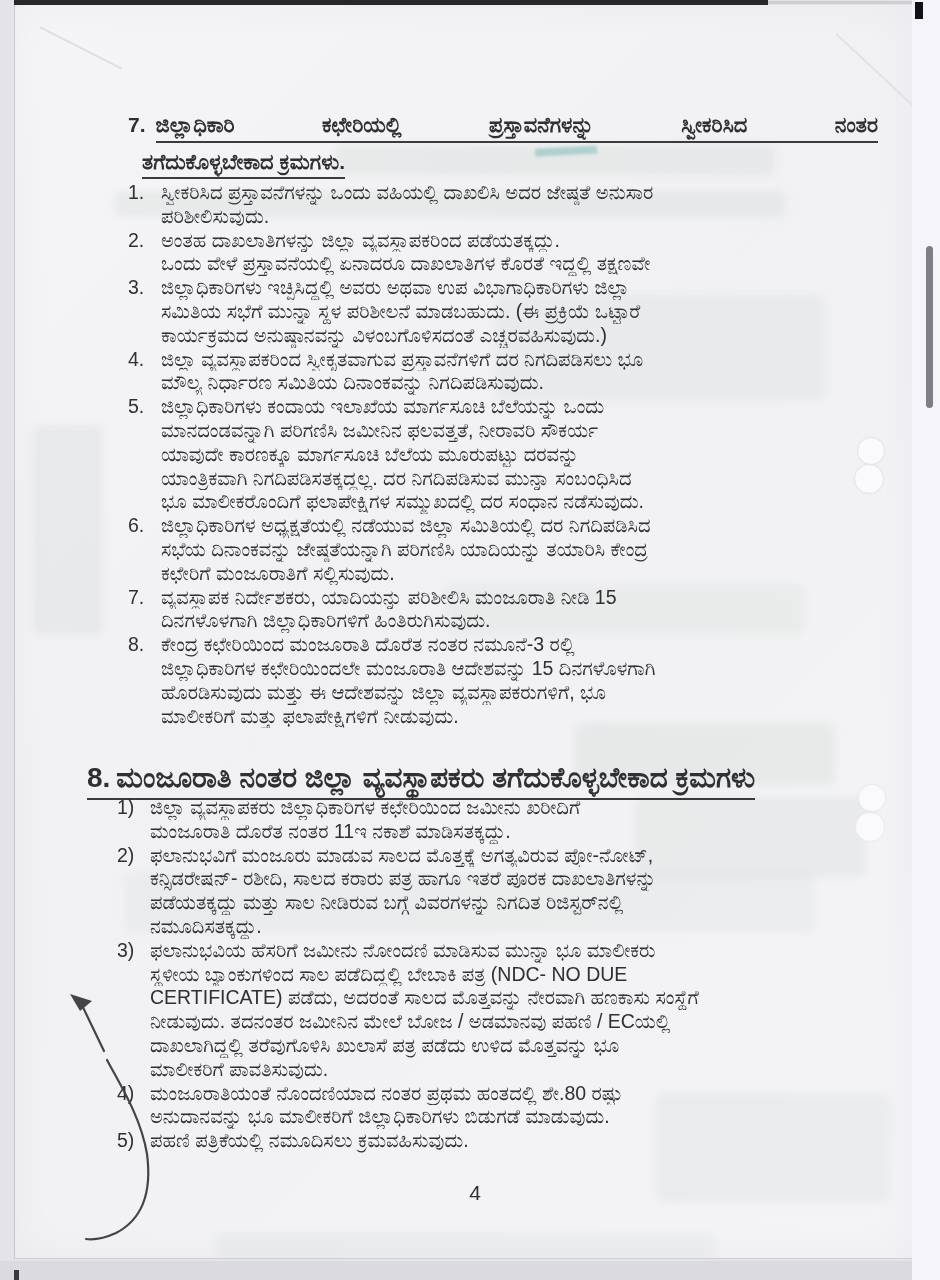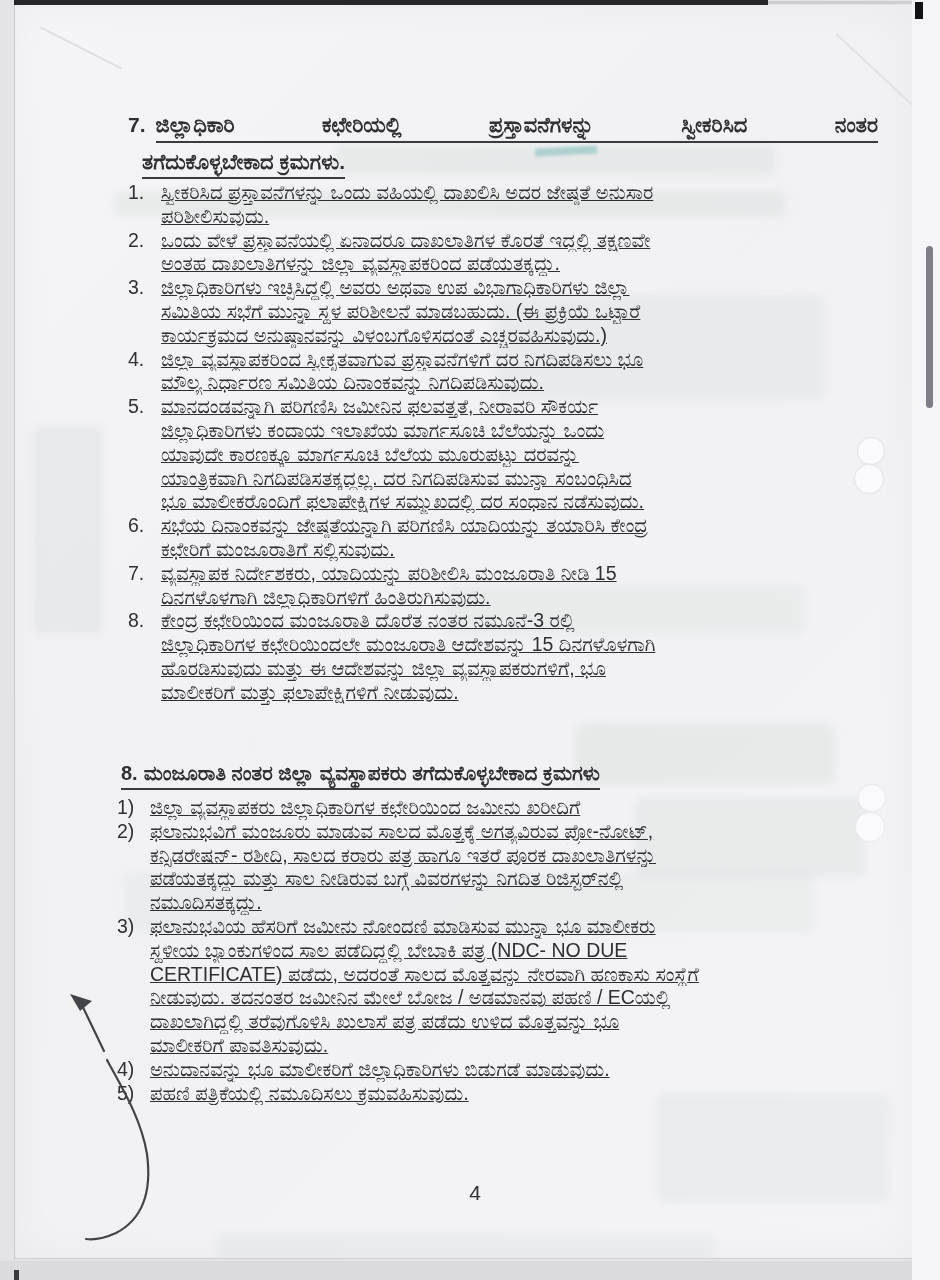--- a/index.html
+++ b/index.html
@@ -33,26 +33,26 @@
   .teal-smudge{position:absolute;left:520px;top:142px;width:62px;height:8px;background:rgba(47,160,150,.32);filter:blur(1.5px);transform:rotate(-3deg);}
   .punch-hole{position:absolute;border-radius:50%;background:#fafafc;border:1.5px solid #e4e4ea;box-shadow:0 0 3px rgba(0,0,0,0.04);}
   
   .sec7-head{position:absolute;left:113px;top:108px;width:750px;font-weight:bold;font-size:21px;}
   .sec7-line1{display:flex;align-items:baseline;}
   .sec7-num{flex:0 0 auto;margin-right:10px;}
   .sec7-words{flex:1;display:flex;justify-content:space-between;border-bottom:2px solid #3a3a3f;padding-bottom:4px;gap:8px;}
   .sec7-line2{display:inline-block;margin-left:14px;margin-top:7px;border-bottom:2px solid #3a3a3f;padding-bottom:3px;}
   .list7{position:absolute;left:113px;top:176px;width:760px;}
   .list8{position:absolute;left:102px;top:791px;width:776px;}
-  .sec8-head{position:absolute;left:106px;top:757px;font-weight:bold;font-size:20px;}
+  .sec8-head{position:absolute;left:72px;top:757px;font-weight:bold;font-size:28px;}
   .sec8-title{display:inline-block;border-bottom:2px solid #3a3a3f;padding-bottom:3px;}
   .sec8-num{margin-right:6px;}
   .item{display:flex;align-items:flex-start;}
   .marker{flex:0 0 33px;font-size:19.5px;line-height:23.8px;height:23.8px;}
-  .lines{flex:1;min-width:0;text-decoration:underline;}
+  .lines{flex:1;min-width:0;}
   .tl{height:23.8px;line-height:23.8px;font-size:19.5px;white-space:nowrap;overflow:hidden;}
   .page-number{position:absolute;left:0;top:1176px;width:100%;text-align:center;text-indent:22px;font-size:21px;}
   .pen-svg{position:absolute;left:0;top:0;pointer-events:none;}
 </style>
 </head>
 <body>
 
 <div class="page">
 
   <div class="crease crease-tl"></div>
@@ -93,52 +93,53 @@
     <div class="item">
       <div class="marker">1.</div>
       <div class="lines">
           <div class="tl">ಸ್ವೀಕರಿಸಿದ ಪ್ರಸ್ತಾವನೆಗಳನ್ನು ಒಂದು ವಹಿಯಲ್ಲಿ ದಾಖಲಿಸಿ ಅದರ ಜೇಷ್ಠತೆ ಅನುಸಾರ</div>
           <div class="tl">ಪರಿಶೀಲಿಸುವುದು.</div>
         </div>
     </div>
     <div class="item">
       <div class="marker">2.</div>
       <div class="lines">
+          <div class="tl">ಅಂತಹ ದಾಖಲಾತಿಗಳನ್ನು ಜಿಲ್ಲಾ ವ್ಯವಸ್ಥಾಪಕರಿಂದ ಪಡೆಯತಕ್ಕದ್ದು.</div>
           <div class="tl">ಒಂದು ವೇಳೆ ಪ್ರಸ್ತಾವನೆಯಲ್ಲಿ ಏನಾದರೂ ದಾಖಲಾತಿಗಳ ಕೊರತೆ ಇದ್ದಲ್ಲಿ ತಕ್ಷಣವೇ</div>
-          <div class="tl">ಅಂತಹ ದಾಖಲಾತಿಗಳನ್ನು ಜಿಲ್ಲಾ ವ್ಯವಸ್ಥಾಪಕರಿಂದ ಪಡೆಯತಕ್ಕದ್ದು.</div>
         </div>
     </div>
     <div class="item">
       <div class="marker">3.</div>
       <div class="lines">
           <div class="tl">ಜಿಲ್ಲಾಧಿಕಾರಿಗಳು ಇಚ್ಛಿಸಿದ್ದಲ್ಲಿ ಅವರು ಅಥವಾ ಉಪ ವಿಭಾಗಾಧಿಕಾರಿಗಳು ಜಿಲ್ಲಾ</div>
           <div class="tl">ಸಮಿತಿಯ ಸಭೆಗೆ ಮುನ್ನಾ ಸ್ಥಳ ಪರಿಶೀಲನೆ ಮಾಡಬಹುದು. (ಈ ಪ್ರಕ್ರಿಯೆ ಒಟ್ಟಾರೆ</div>
           <div class="tl">ಕಾರ್ಯಕ್ರಮದ ಅನುಷ್ಠಾನವನ್ನು ವಿಳಂಬಗೊಳಿಸದಂತೆ ಎಚ್ಚರವಹಿಸುವುದು.)</div>
         </div>
     </div>
     <div class="item">
       <div class="marker">4.</div>
       <div class="lines">
           <div class="tl">ಜಿಲ್ಲಾ ವ್ಯವಸ್ಥಾಪಕರಿಂದ ಸ್ವೀಕೃತವಾಗುವ ಪ್ರಸ್ತಾವನೆಗಳಿಗೆ ದರ ನಿಗದಿಪಡಿಸಲು ಭೂ</div>
           <div class="tl">ಮೌಲ್ಯ ನಿರ್ಧಾರಣ ಸಮಿತಿಯ ದಿನಾಂಕವನ್ನು ನಿಗದಿಪಡಿಸುವುದು.</div>
         </div>
     </div>
     <div class="item">
       <div class="marker">5.</div>
       <div class="lines">
+          <div class="tl">ಜಿಲ್ಲಾಧಿಕಾರಿಗಳು ಕಂದಾಯ ಇಲಾಖೆಯ ಮಾರ್ಗಸೂಚಿ ಬೆಲೆಯನ್ನು ಒಂದು</div>
           <div class="tl">ಮಾನದಂಡವನ್ನಾಗಿ ಪರಿಗಣಿಸಿ ಜಮೀನಿನ ಫಲವತ್ತತೆ, ನೀರಾವರಿ ಸೌಕರ್ಯ</div>
-          <div class="tl">ಜಿಲ್ಲಾಧಿಕಾರಿಗಳು ಕಂದಾಯ ಇಲಾಖೆಯ ಮಾರ್ಗಸೂಚಿ ಬೆಲೆಯನ್ನು ಒಂದು</div>
           <div class="tl">ಯಾವುದೇ ಕಾರಣಕ್ಕೂ ಮಾರ್ಗಸೂಚಿ ಬೆಲೆಯ ಮೂರುಪಟ್ಟು ದರವನ್ನು</div>
           <div class="tl">ಯಾಂತ್ರಿಕವಾಗಿ ನಿಗದಿಪಡಿಸತಕ್ಕದ್ದಲ್ಲ. ದರ ನಿಗದಿಪಡಿಸುವ ಮುನ್ನಾ ಸಂಬಂಧಿಸಿದ</div>
           <div class="tl">ಭೂ ಮಾಲೀಕರೊಂದಿಗೆ ಫಲಾಪೇಕ್ಷಿಗಳ ಸಮ್ಮುಖದಲ್ಲಿ ದರ ಸಂಧಾನ ನಡೆಸುವುದು.</div>
         </div>
     </div>
     <div class="item">
       <div class="marker">6.</div>
       <div class="lines">
+          <div class="tl">ಜಿಲ್ಲಾಧಿಕಾರಿಗಳ ಅಧ್ಯಕ್ಷತೆಯಲ್ಲಿ ನಡೆಯುವ ಜಿಲ್ಲಾ ಸಮಿತಿಯಲ್ಲಿ ದರ ನಿಗದಿಪಡಿಸಿದ</div>
           <div class="tl">ಸಭೆಯ ದಿನಾಂಕವನ್ನು ಜೇಷ್ಠತೆಯನ್ನಾಗಿ ಪರಿಗಣಿಸಿ ಯಾದಿಯನ್ನು ತಯಾರಿಸಿ ಕೇಂದ್ರ</div>
           <div class="tl">ಕಛೇರಿಗೆ ಮಂಜೂರಾತಿಗೆ ಸಲ್ಲಿಸುವುದು.</div>
         </div>
     </div>
     <div class="item">
       <div class="marker">7.</div>
       <div class="lines">
           <div class="tl">ವ್ಯವಸ್ಥಾಪಕ ನಿರ್ದೇಶಕರು, ಯಾದಿಯನ್ನು ಪರಿಶೀಲಿಸಿ ಮಂಜೂರಾತಿ ನೀಡಿ 15</div>
           <div class="tl">ದಿನಗಳೊಳಗಾಗಿ ಜಿಲ್ಲಾಧಿಕಾರಿಗಳಿಗೆ ಹಿಂತಿರುಗಿಸುವುದು.</div>
         </div>
@@ -158,20 +159,21 @@
     <span class="sec8-title">
       <span class="sec8-num">8.</span><span>ಮಂಜೂರಾತಿ ನಂತರ ಜಿಲ್ಲಾ ವ್ಯವಸ್ಥಾಪಕರು ತಗೆದುಕೊಳ್ಳಬೇಕಾದ ಕ್ರಮಗಳು</span>
     </span>
   </div>
 
   <div class="list8">
     <div class="item">
       <div class="marker">1)</div>
       <div class="lines">
           <div class="tl">ಜಿಲ್ಲಾ ವ್ಯವಸ್ಥಾಪಕರು ಜಿಲ್ಲಾಧಿಕಾರಿಗಳ ಕಛೇರಿಯಿಂದ ಜಮೀನು ಖರೀದಿಗೆ</div>
+          <div class="tl">ಮಂಜೂರಾತಿ ದೊರೆತ ನಂತರ 11ಇ ನಕಾಶೆ ಮಾಡಿಸತಕ್ಕದ್ದು.</div>
         </div>
     </div>
     <div class="item">
       <div class="marker">2)</div>
       <div class="lines">
           <div class="tl">ಫಲಾನುಭವಿಗೆ ಮಂಜೂರು ಮಾಡುವ ಸಾಲದ ಮೊತ್ತಕ್ಕೆ ಅಗತ್ಯವಿರುವ ಪ್ರೋ-ನೋಟ್,</div>
           <div class="tl">ಕನ್ಸಿಡರೇಷನ್- ರಶೀದಿ, ಸಾಲದ ಕರಾರು ಪತ್ರ ಹಾಗೂ ಇತರೆ ಪೂರಕ ದಾಖಲಾತಿಗಳನ್ನು</div>
           <div class="tl">ಪಡೆಯತಕ್ಕದ್ದು ಮತ್ತು ಸಾಲ ನೀಡಿರುವ ಬಗ್ಗೆ ವಿವರಗಳನ್ನು ನಿಗದಿತ ರಿಜಿಸ್ಟರ್‌ನಲ್ಲಿ</div>
           <div class="tl">ನಮೂದಿಸತಕ್ಕದ್ದು.</div>
         </div>
@@ -183,20 +185,21 @@
           <div class="tl">ಸ್ಥಳೀಯ ಬ್ಯಾಂಕುಗಳಿಂದ ಸಾಲ ಪಡೆದಿದ್ದಲ್ಲಿ ಬೇಬಾಕಿ ಪತ್ರ (NDC- NO DUE</div>
           <div class="tl">CERTIFICATE) ಪಡೆದು, ಅದರಂತೆ ಸಾಲದ ಮೊತ್ತವನ್ನು ನೇರವಾಗಿ ಹಣಕಾಸು ಸಂಸ್ಥೆಗೆ</div>
           <div class="tl">ನೀಡುವುದು. ತದನಂತರ ಜಮೀನಿನ ಮೇಲೆ ಬೋಜ / ಅಡಮಾನವು ಪಹಣಿ / ECಯಲ್ಲಿ</div>
           <div class="tl">ದಾಖಲಾಗಿದ್ದಲ್ಲಿ ತರೆವುಗೊಳಿಸಿ ಖುಲಾಸೆ ಪತ್ರ ಪಡೆದು ಉಳಿದ ಮೊತ್ತವನ್ನು ಭೂ</div>
           <div class="tl">ಮಾಲೀಕರಿಗೆ ಪಾವತಿಸುವುದು.</div>
         </div>
     </div>
     <div class="item">
       <div class="marker">4)</div>
       <div class="lines">
+          <div class="tl">ಮಂಜೂರಾತಿಯಂತೆ ನೊಂದಣಿಯಾದ ನಂತರ ಪ್ರಥಮ ಹಂತದಲ್ಲಿ ಶೇ.80 ರಷ್ಟು</div>
           <div class="tl">ಅನುದಾನವನ್ನು ಭೂ ಮಾಲೀಕರಿಗೆ ಜಿಲ್ಲಾಧಿಕಾರಿಗಳು ಬಿಡುಗಡೆ ಮಾಡುವುದು.</div>
         </div>
     </div>
     <div class="item">
       <div class="marker">5)</div>
       <div class="lines">
           <div class="tl">ಪಹಣಿ ಪತ್ರಿಕೆಯಲ್ಲಿ ನಮೂದಿಸಲು ಕ್ರಮವಹಿಸುವುದು.</div>
         </div>
     </div>
   </div>

